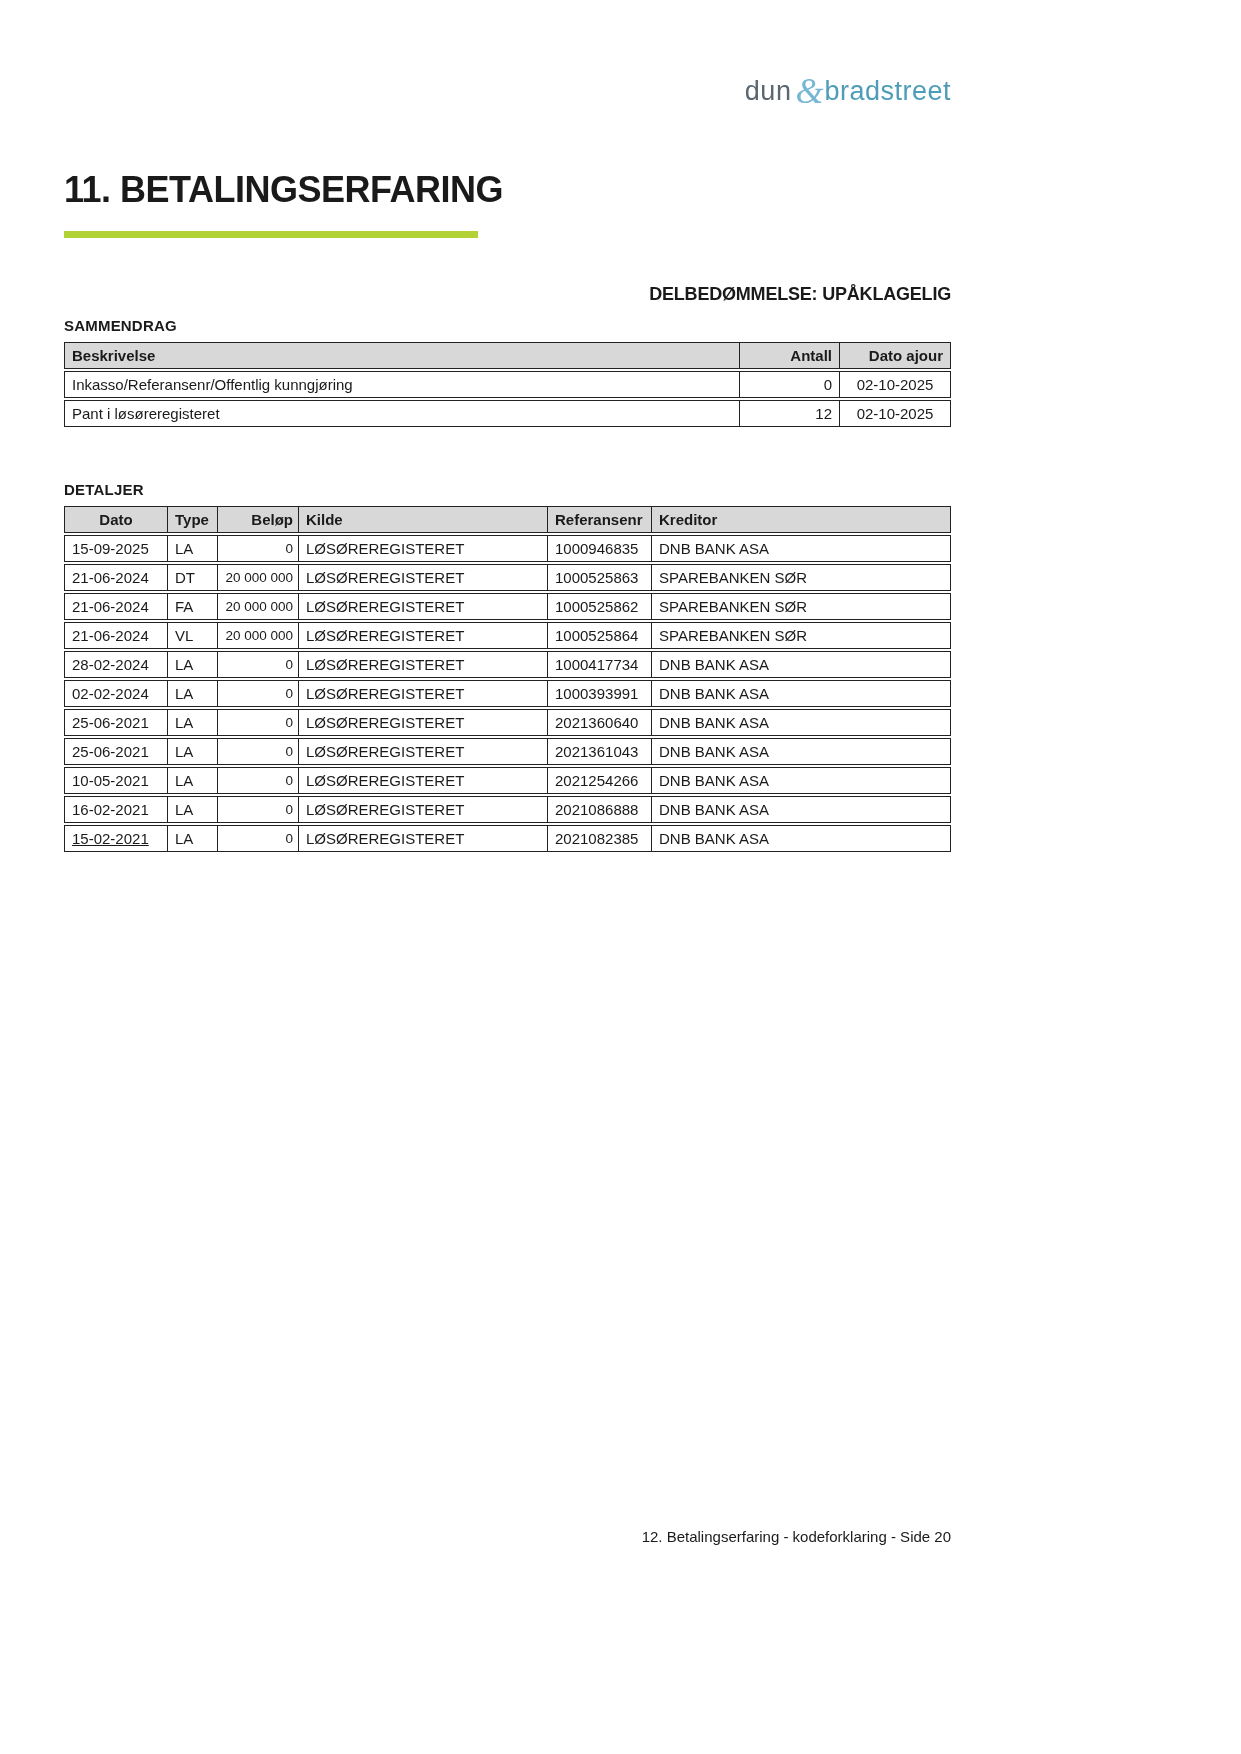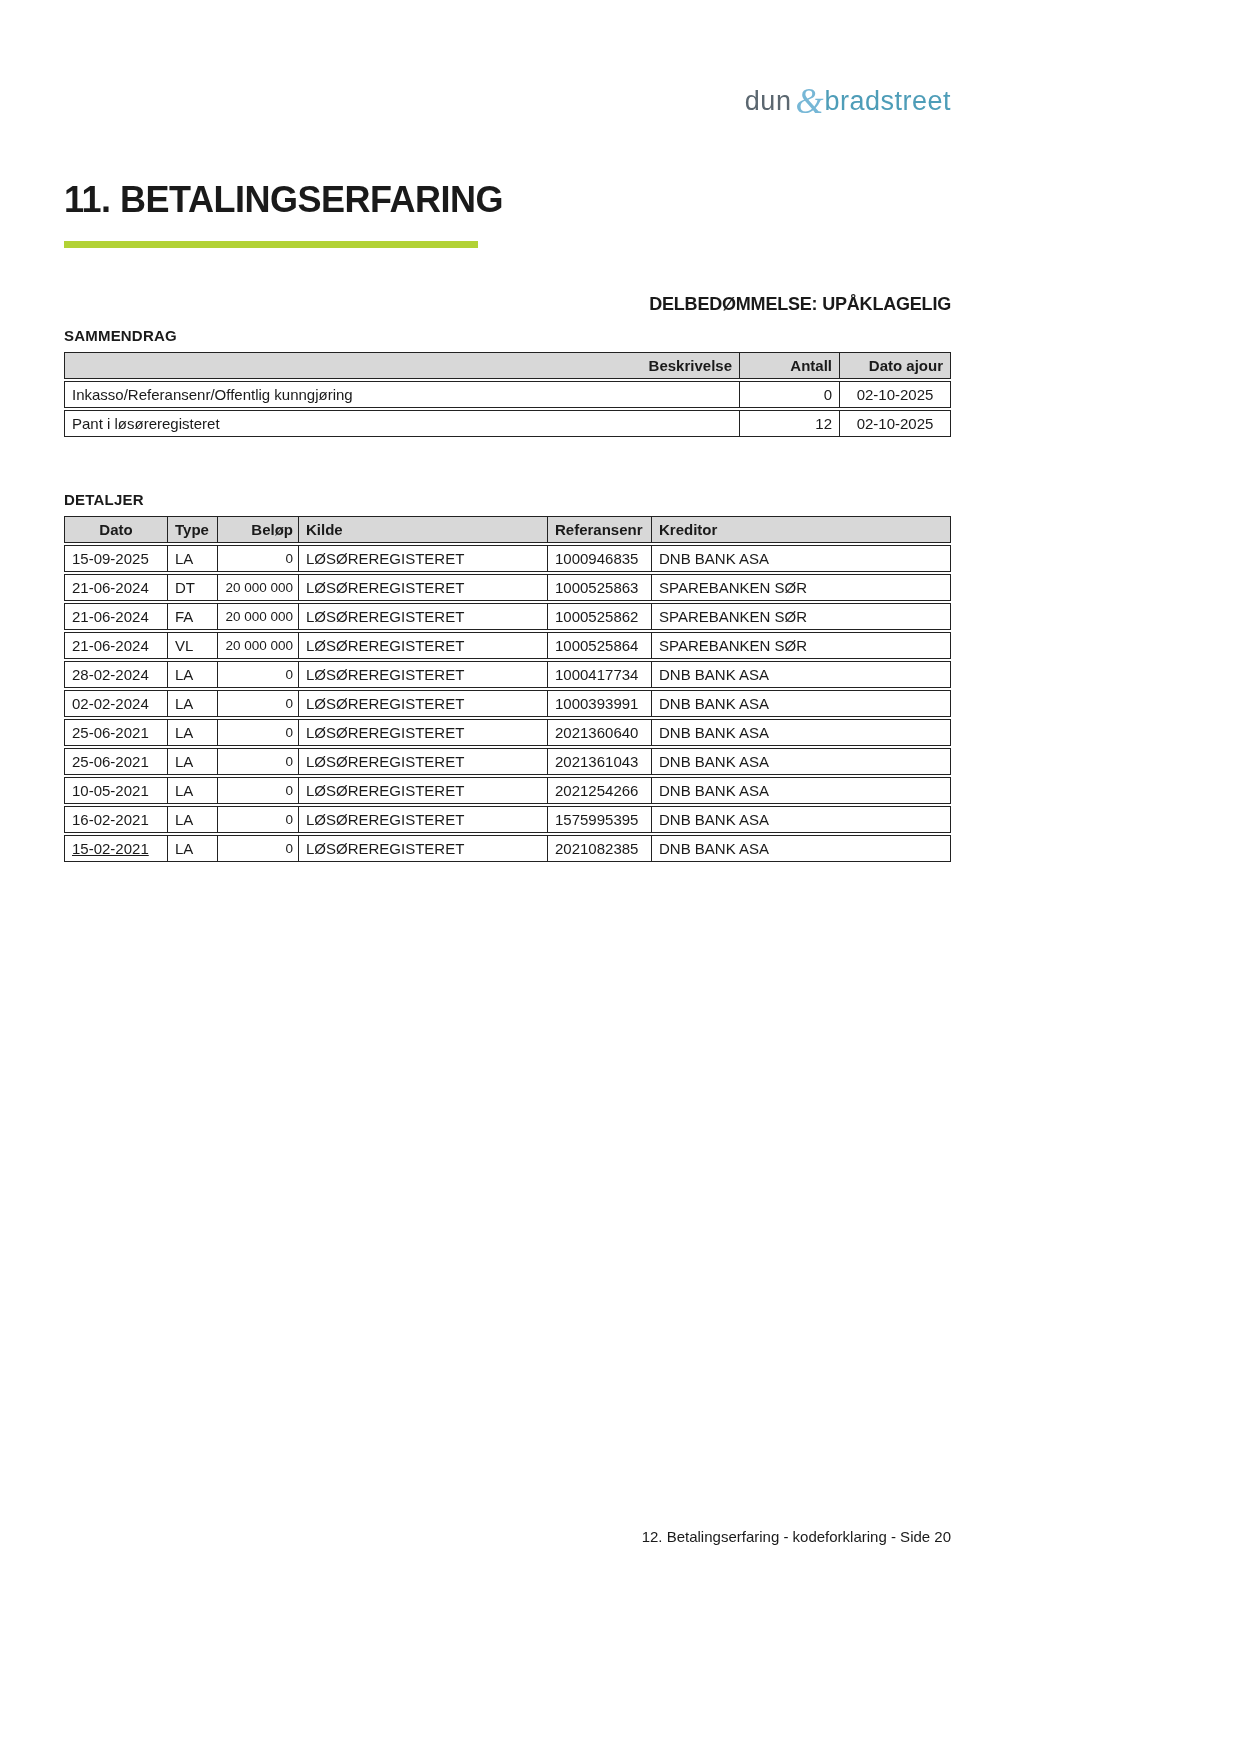--- a/index.html
+++ b/index.html
@@ -12,21 +12,21 @@
   .page {
     position:relative;
     width:1241px;
     height:1754px;
     background:#fff;
     overflow:hidden;
   }
   .content {
     position:absolute;
     left:64px;
-    top:10px;
+    top:0;
     width:887px;
   }
 
   
   .logo-row {
     padding-top:72px;
     text-align:right;
     line-height:32px;
     white-space:nowrap;
   }
@@ -143,21 +143,21 @@
 
     <div class="section-label summary-label">SAMMENDRAG</div>
     <table class="tbl summary">
       <colgroup>
         <col style="width:676px">
         <col style="width:100px">
         <col style="width:111px">
       </colgroup>
       <thead>
           <tr>
-            <th style="text-align: right;">Beskrivelse</th>
+            <th style="text-align: left;">Beskrivelse</th>
             <th style="text-align: right;">Antall</th>
             <th style="text-align: right;">Dato ajour</th>
           </tr>
         </thead>
       <tbody>
           <tr>
             <td style="text-align: left;">Inkasso/Referansenr/Offentlig kunngjøring</td>
             <td style="text-align: right;">0</td>
             <td style="text-align: center;">02-10-2025</td>
           </tr>
@@ -260,21 +260,21 @@
             <td style="text-align: right;">0</td>
             <td style="text-align: left;">LØSØREREGISTERET</td>
             <td style="text-align: left;">2021254266</td>
             <td style="text-align: left;">DNB BANK ASA</td>
           </tr>
           <tr>
             <td style="text-align: left;">16-02-2021</td>
             <td style="text-align: left;">LA</td>
             <td style="text-align: right;">0</td>
             <td style="text-align: left;">LØSØREREGISTERET</td>
-            <td style="text-align: left;">1575995395</td>
+            <td style="text-align: left;">2021086888</td>
             <td style="text-align: left;">DNB BANK ASA</td>
           </tr>
           <tr>
             <td style="text-align: left; text-decoration: underline;">15-02-2021</td>
             <td style="text-align: left;">LA</td>
             <td style="text-align: right;">0</td>
             <td style="text-align: left;">LØSØREREGISTERET</td>
             <td style="text-align: left;">2021082385</td>
             <td style="text-align: left;">DNB BANK ASA</td>
           </tr>

